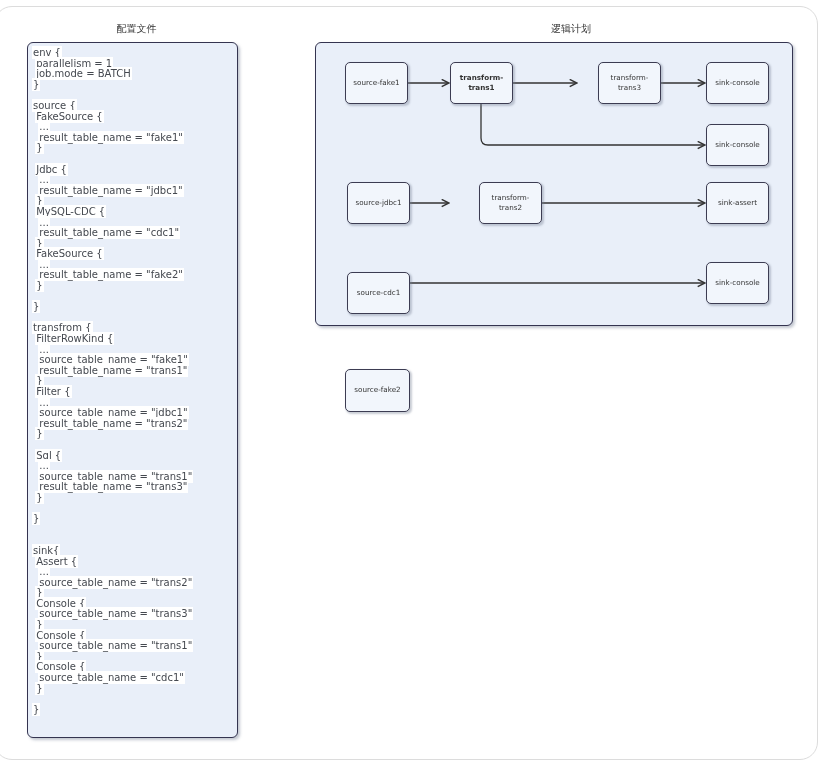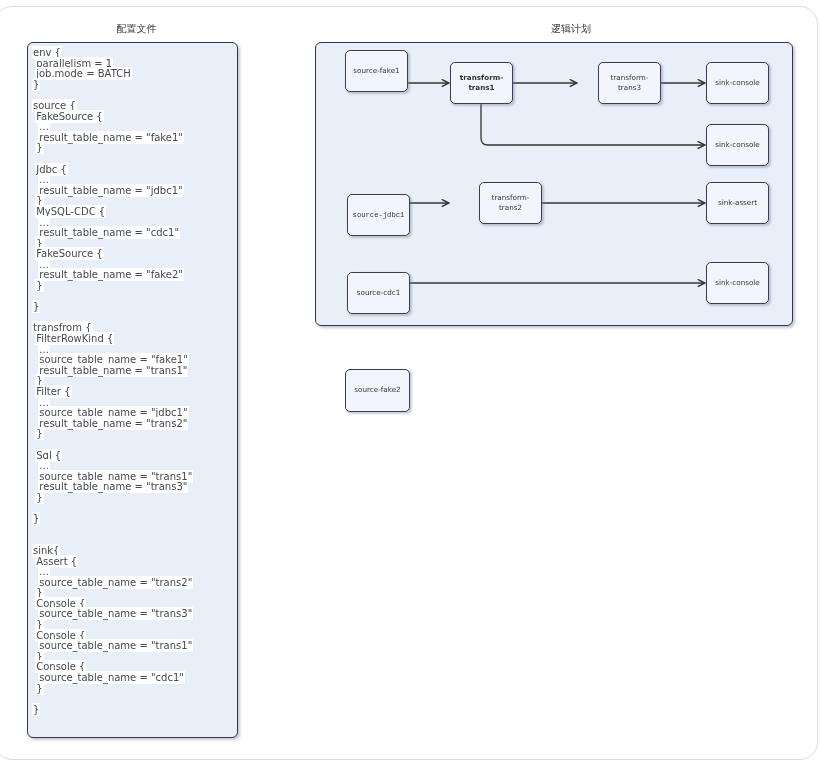--- a/index.html
+++ b/index.html
@@ -31,26 +31,26 @@
   .code-line { height:10.6px; }
   .code-line .hl { background:#ffffff; box-shadow:0 0 0 1px #ffffff; }
   .node {
     position:absolute; width:63px; height:42px; box-sizing:border-box;
     background:#f2f6fc; border:1.3px solid #3c3c52; border-radius:5px;
     box-shadow:1.5px 1.5px 2px rgba(120,130,150,0.4);
     display:flex; align-items:center; justify-content:center;
     text-align:center; font-size:7.2px; color:#333333; line-height:1.4;
     padding:2px;
   }
-  #node-source-fake1     { left:345px; top:50px;justify-content:center; }
+  #node-source-fake1     { left:345px; top:62px;justify-content:center; }
   #node-transform-trans1 { left:450px; top:62px;font-weight:bold; }
   #node-transform-trans3 { left:578px; top:62px;margin-left:20px; }
   #node-sink-console-1   { left:706px; top:62px; }
   #node-sink-console-2   { left:706px; top:124px; }
-  #node-source-jdbc1     { left:347px; top:194px;font-family:Liberation Mono, monospace; }
+  #node-source-jdbc1     { left:347px; top:182px; }
   #node-transform-trans2 { left:450px; top:182px;margin-left:29px; }
   #node-sink-assert      { left:706px; top:182px;text-align:right; }
   #node-source-cdc1      { left:347px; top:272px; }
   #node-sink-console-3   { left:706px; top:262px; }
   #node-source-fake2     { left:345px; top:350px; width:65px; height:43px;margin-top:19px; }
   svg.edges {
     position:absolute; left:0; top:0; width:820px; height:769px;
     pointer-events:none;
   }
   svg.edges path.edge { fill:none; stroke:#333333; stroke-width:1.3px; }

